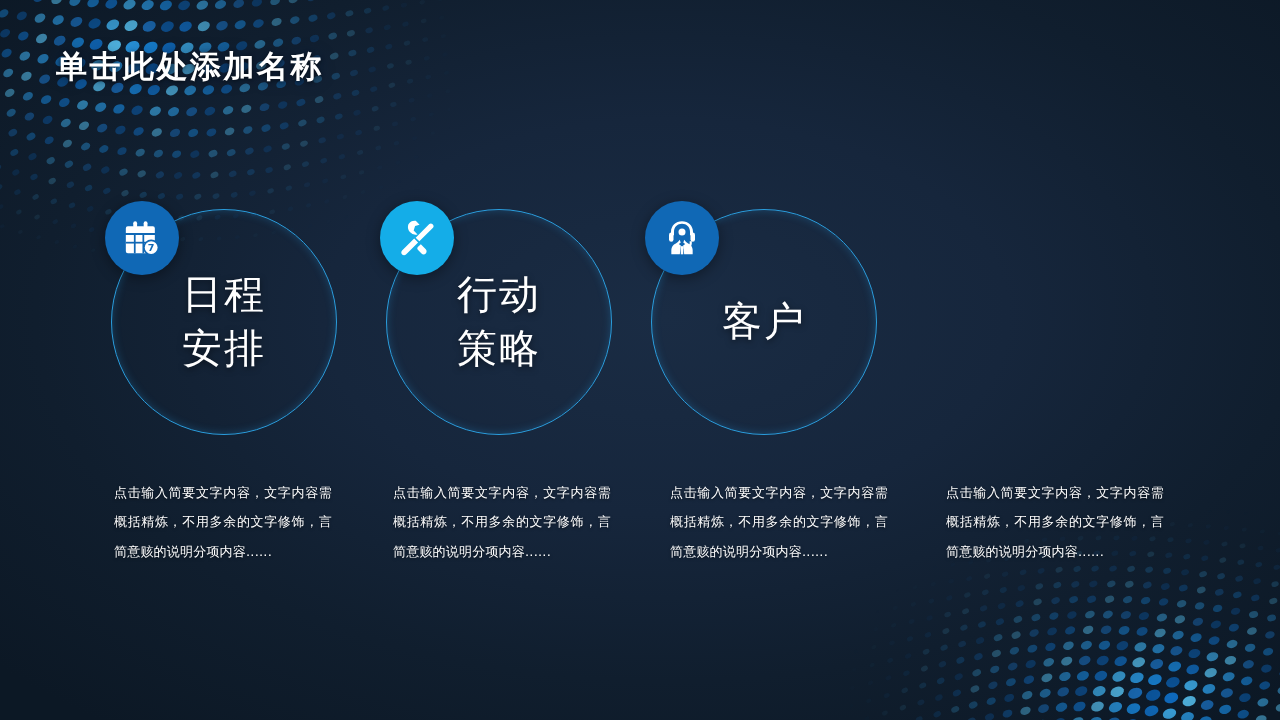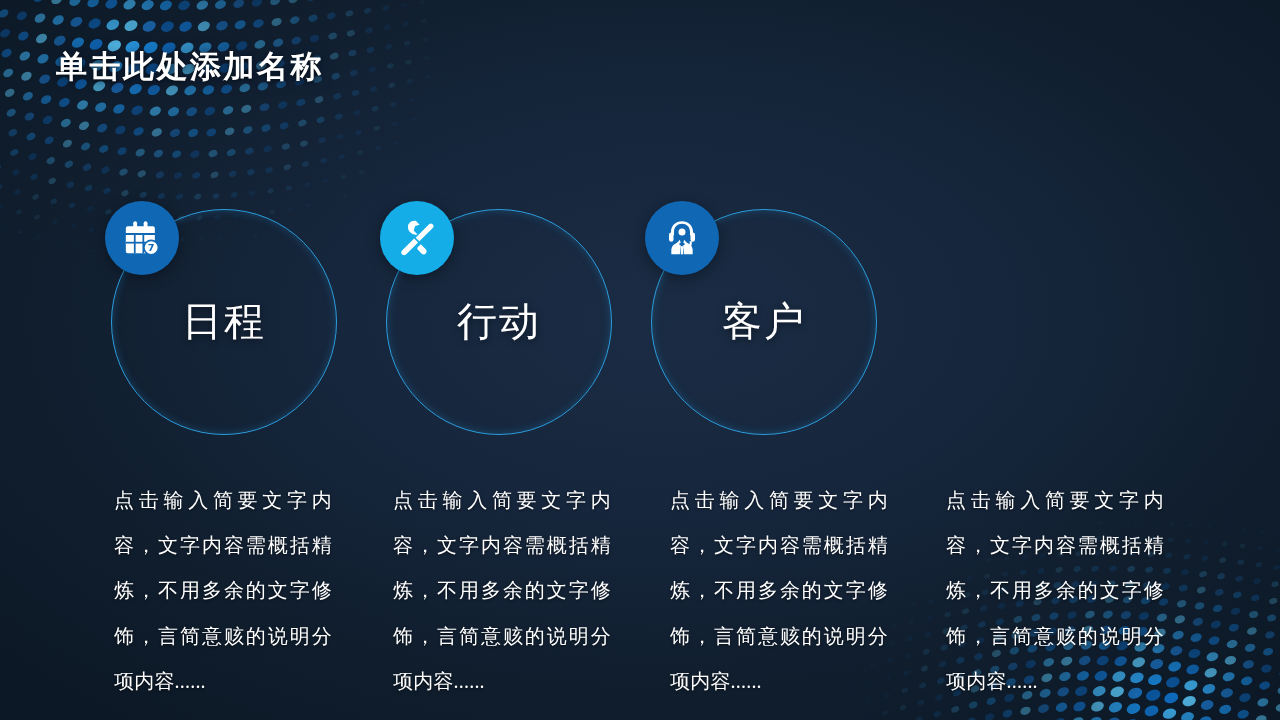--- a/index.html
+++ b/index.html
@@ -53,24 +53,23 @@
     display:flex; align-items:center; justify-content:center;
     box-shadow:0 3px 14px rgba(0,0,0,.38);
     z-index:5;
   }
   .icon-badge svg { display:block; }
 
   
   .bodies { position:absolute; left:0; top:478px; width:1280px; z-index:5; }
   .body-col {
     position:absolute; width:218px;
-    color:#ffffff; font-size:20px; line-height:2.26;
+    color:#ffffff; font-size:13px; line-height:2.26;
     letter-spacing:.2px; text-align:justify;
     text-shadow:0 1px 3px rgba(0,0,0,.55);
-    font-family:Liberation Serif, serif;
   }
 </style>
 </head>
 <body>
 
 <div class="slide">
 
   <div class="halftone ht-tl">
     <svg width="560" height="340" viewBox="0 0 560 340" aria-hidden="true">
       <defs>
@@ -961,37 +960,39 @@
             <line x1="25.6" y1="20.4" x2="25.6" y2="42.4"></line>
             <line x1="4.6" y1="29.6" x2="39.4" y2="29.6"></line>
           </g>
           <circle cx="35" cy="35.5" r="9.6" fill="#1068b5"></circle>
           <circle cx="35" cy="35.5" r="7.7" fill="#ffffff"></circle>
           <text x="35" y="40" font-size="11.5" font-weight="bold" fill="#1068b5" text-anchor="middle" font-family="DejaVu Sans, sans-serif">7</text>
         </svg>
       </div>
       <div class="label">
         <span>日程</span>
+        <span>安排</span>
       </div>
     </div>
 
     <div class="node" style="left:386px; top:209px;">
       <div class="ring"></div>
       <div class="icon-badge" style="background:#14ade8;">
         <svg width="40" height="40" viewBox="0 0 48 48">
           <g fill="#ffffff">
             <path d="M38.8 7.2 22.4 23.6l4.4 4.4L43.2 11.6c1-1 1-2.6 0-3.6l-.8-.8c-1-1-2.6-1-3.6 0z"></path>
             <path d="M28.6 31.4 25 34.9c-.9.9-.9 2.4 0 3.3l4.4 4.4c1.4 1.4 3.7 1.4 5.1 0 1.4-1.4 1.4-3.7 0-5.1z"></path>
             <path d="M14.7 6.4a9.3 9.3 0 0 0 10.9 12.3L21 14.1l1.7-5.4 5.4-1.7-4.6-4.6A9.3 9.3 0 0 0 14.7 6.4z" transform="translate(-1,1)"></path>
             <path d="M20.6 24.6 6.1 39.1c-1.3 1.3-1.3 3.4 0 4.7 1.3 1.3 3.4 1.3 4.7 0l14.5-14.5z"></path>
           </g>
         </svg>
       </div>
       <div class="label">
         <span>行动</span>
+        <span>策略</span>
       </div>
     </div>
 
     <div class="node" style="left:651px; top:209px;">
       <div class="ring"></div>
       <div class="icon-badge" style="background:#1068b5;">
         <svg width="40" height="40" viewBox="0 0 48 48">
           <g fill="#ffffff">
             <path d="M24 4c-7.6 0-13.2 5.6-13.2 12.6v4.2h3.6v-4.4C14.4 10.8 18.6 7 24 7s9.6 3.8 9.6 9.4v4.4h3.6v-4.2C37.2 9.6 31.6 4 24 4z"></path>
             <rect x="8.4" y="17.4" width="5.4" height="11" rx="2.7"></rect>

